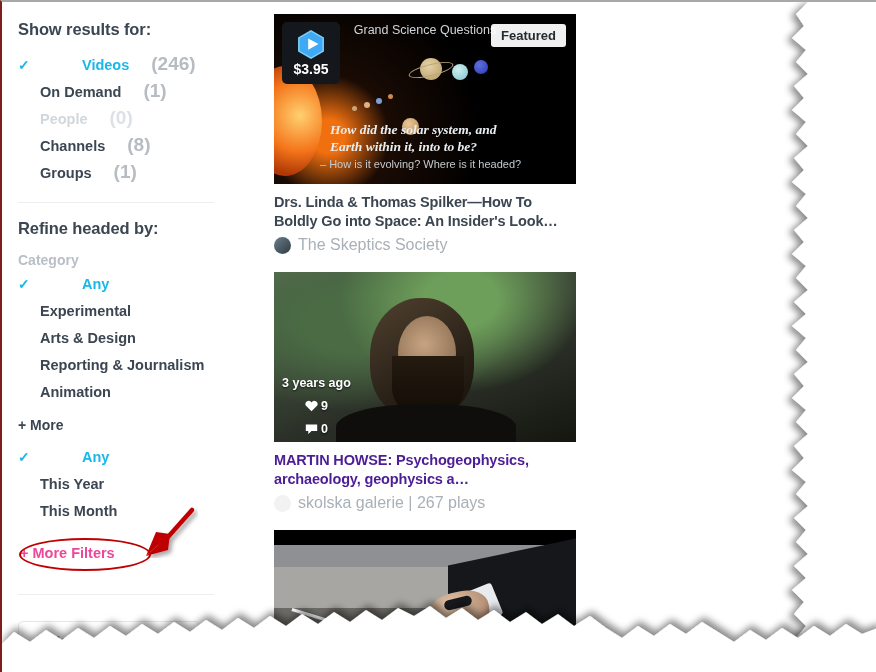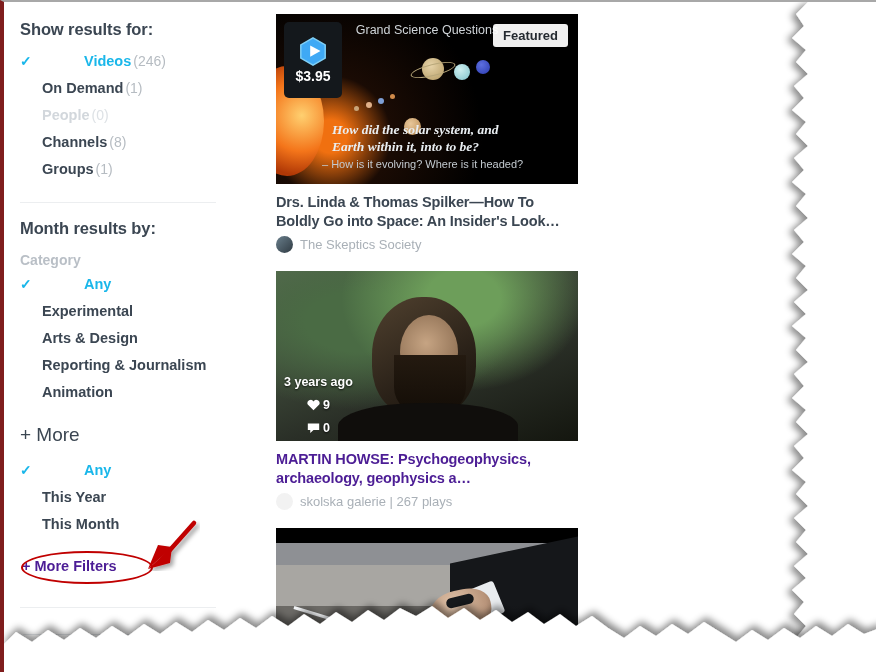--- a/index.html
+++ b/index.html
@@ -12,21 +12,21 @@
     background: #ffffff;
     font-family: "Liberation Sans", sans-serif;
     position: relative;
   }
 
   
   .screen {
     position: absolute;
     inset: 0;
     background: #ffffff;
-    border-left: 4px solid #7f1d1d;
+    border-left: 2px solid #7f1d1d;
     border-top: 2px solid #a8a8a8;
     overflow: hidden;
   }
 
   .page {
     position: absolute;
     left: 0; top: 0;
     width: 876px; height: 672px;
     display: flex;
     background: #fff;
@@ -65,58 +65,58 @@
     flex: 0 0 22px;
     color: #1ab7ea;
     font-size: 14px;
     font-weight: bold;
     line-height: 1;
   }
   .filter-check.empty { color: transparent; }
   .filter-label.active { color: #1ab7ea; margin-left: 42px; }
   .filter-label.muted  { color: #d2d7dc; }
   .filter-count {
-    margin-left: 2px;
-    font-size: 14px;
-    font-weight: normal;
+    margin-left: 22px;
+    font-size: 19px;
+    font-weight: bold;
     color: #b6bcc2;
   }
   .filter-count.muted { color: #dde1e5; }
 
   .divider {
     height: 1px;
     background: #eceef0;
     margin: 14px 0 16px 0;
     width: 196px;
   }
 
   .group-title {
     font-size: 14px;
     font-weight: bold;
     color: #b9bfc6;
     margin: 4px 0 8px 0;
   }
 
   .more-link {
-    font-size: 19px;
-    font-weight: normal;
+    font-size: 14px;
+    font-weight: bold;
     color: #3b4652;
-    margin-top: 13px;
+    margin-top: 6px;
     margin-left: 0;
   }
 
   .more-filters-wrap {
     position: relative;
     margin-top: 14px;
     height: 30px;
   }
   .more-filters {
     font-size: 14.5px;
     font-weight: bold;
-    color: #4c1d95;
+    color: #ec4899;
     display: inline-block;
     padding-left: 2px;
   }
 
   
   .annot-ellipse {
     position: absolute;
     left: 1px;
     top: -6px;
     width: 132px;
@@ -179,21 +179,21 @@
     line-height: 1.28;
     color: #3b4652;
     letter-spacing: -0.15px;
   }
   .card-title.link { color: #4c1d95; }
 
   .card-byline {
     margin-top: 6px;
     display: flex;
     align-items: center;
-    font-size: 13px;
+    font-size: 16px;
     color: #a9b0b7;
   }
   .avatar {
     width: 17px; height: 17px;
     border-radius: 50%;
     margin-right: 7px;
     flex: 0 0 17px;
     background: #7b8a92;
     position: relative;
     overflow: hidden;
@@ -221,21 +221,21 @@
     color: #242a30;
     font-size: 13px;
     font-weight: bold;
     padding: 4px 10px;
     border-radius: 3px;
   }
 
   .price-tag {
     position: absolute;
     left: 8px; top: 8px;
-    width: 58px; height: 76px;
+    width: 58px; height: 62px;
     background: #14181c;
     border-radius: 5px;
     display: flex;
     flex-direction: column;
     align-items: center;
     justify-content: center;
     gap: 2px;
   }
   .price-tag .amt {
     color: #fff;
@@ -379,21 +379,21 @@
       </li>
       <li class="filter-row">
         <span class="filter-check empty">✓</span>
         <span class="filter-label">Groups</span>
         <span class="filter-count">(1)</span>
       </li>
     </ul>
 
     <div class="divider"></div>
 
-    <div class="side-heading">Month results by:</div>
+    <div class="side-heading">Refine headed by:</div>
 
     <div class="group-title">Category</div>
 
     <ul class="filter-list">
       <li class="filter-row">
         <span class="filter-check">✓</span>
         <span class="filter-label active">Any</span>
       </li>
       <li class="filter-row">
         <span class="filter-check empty">✓</span>

